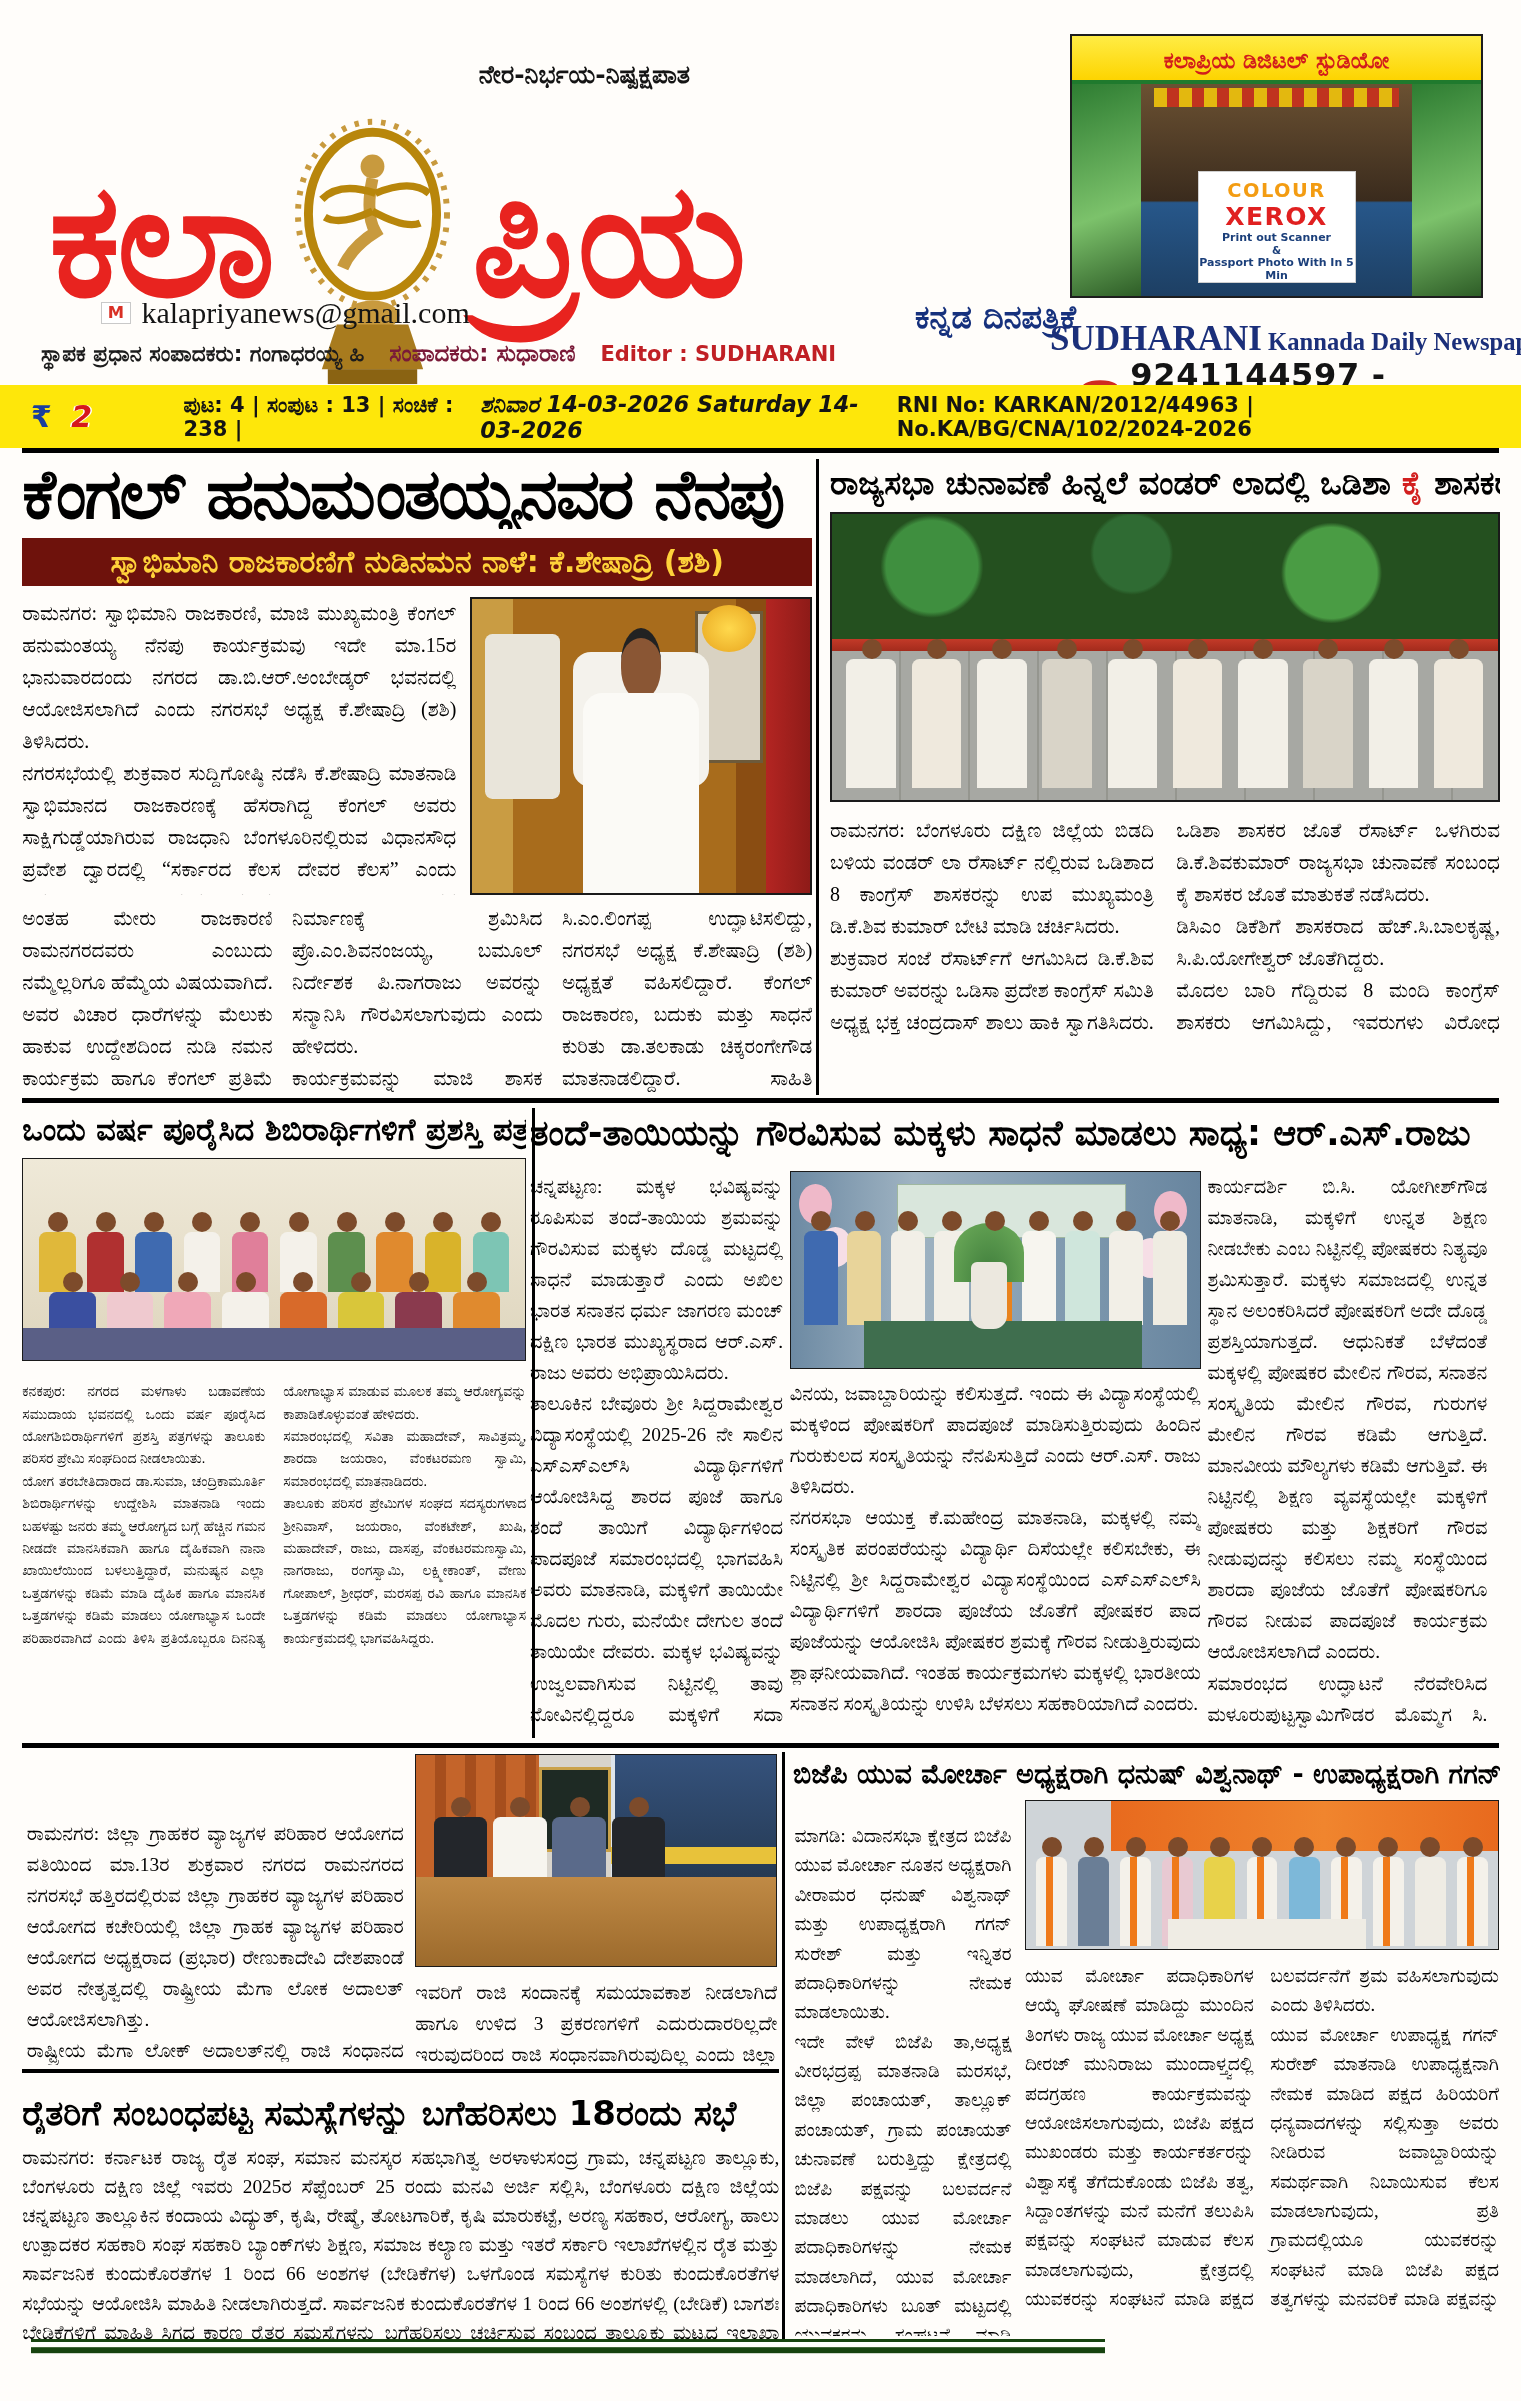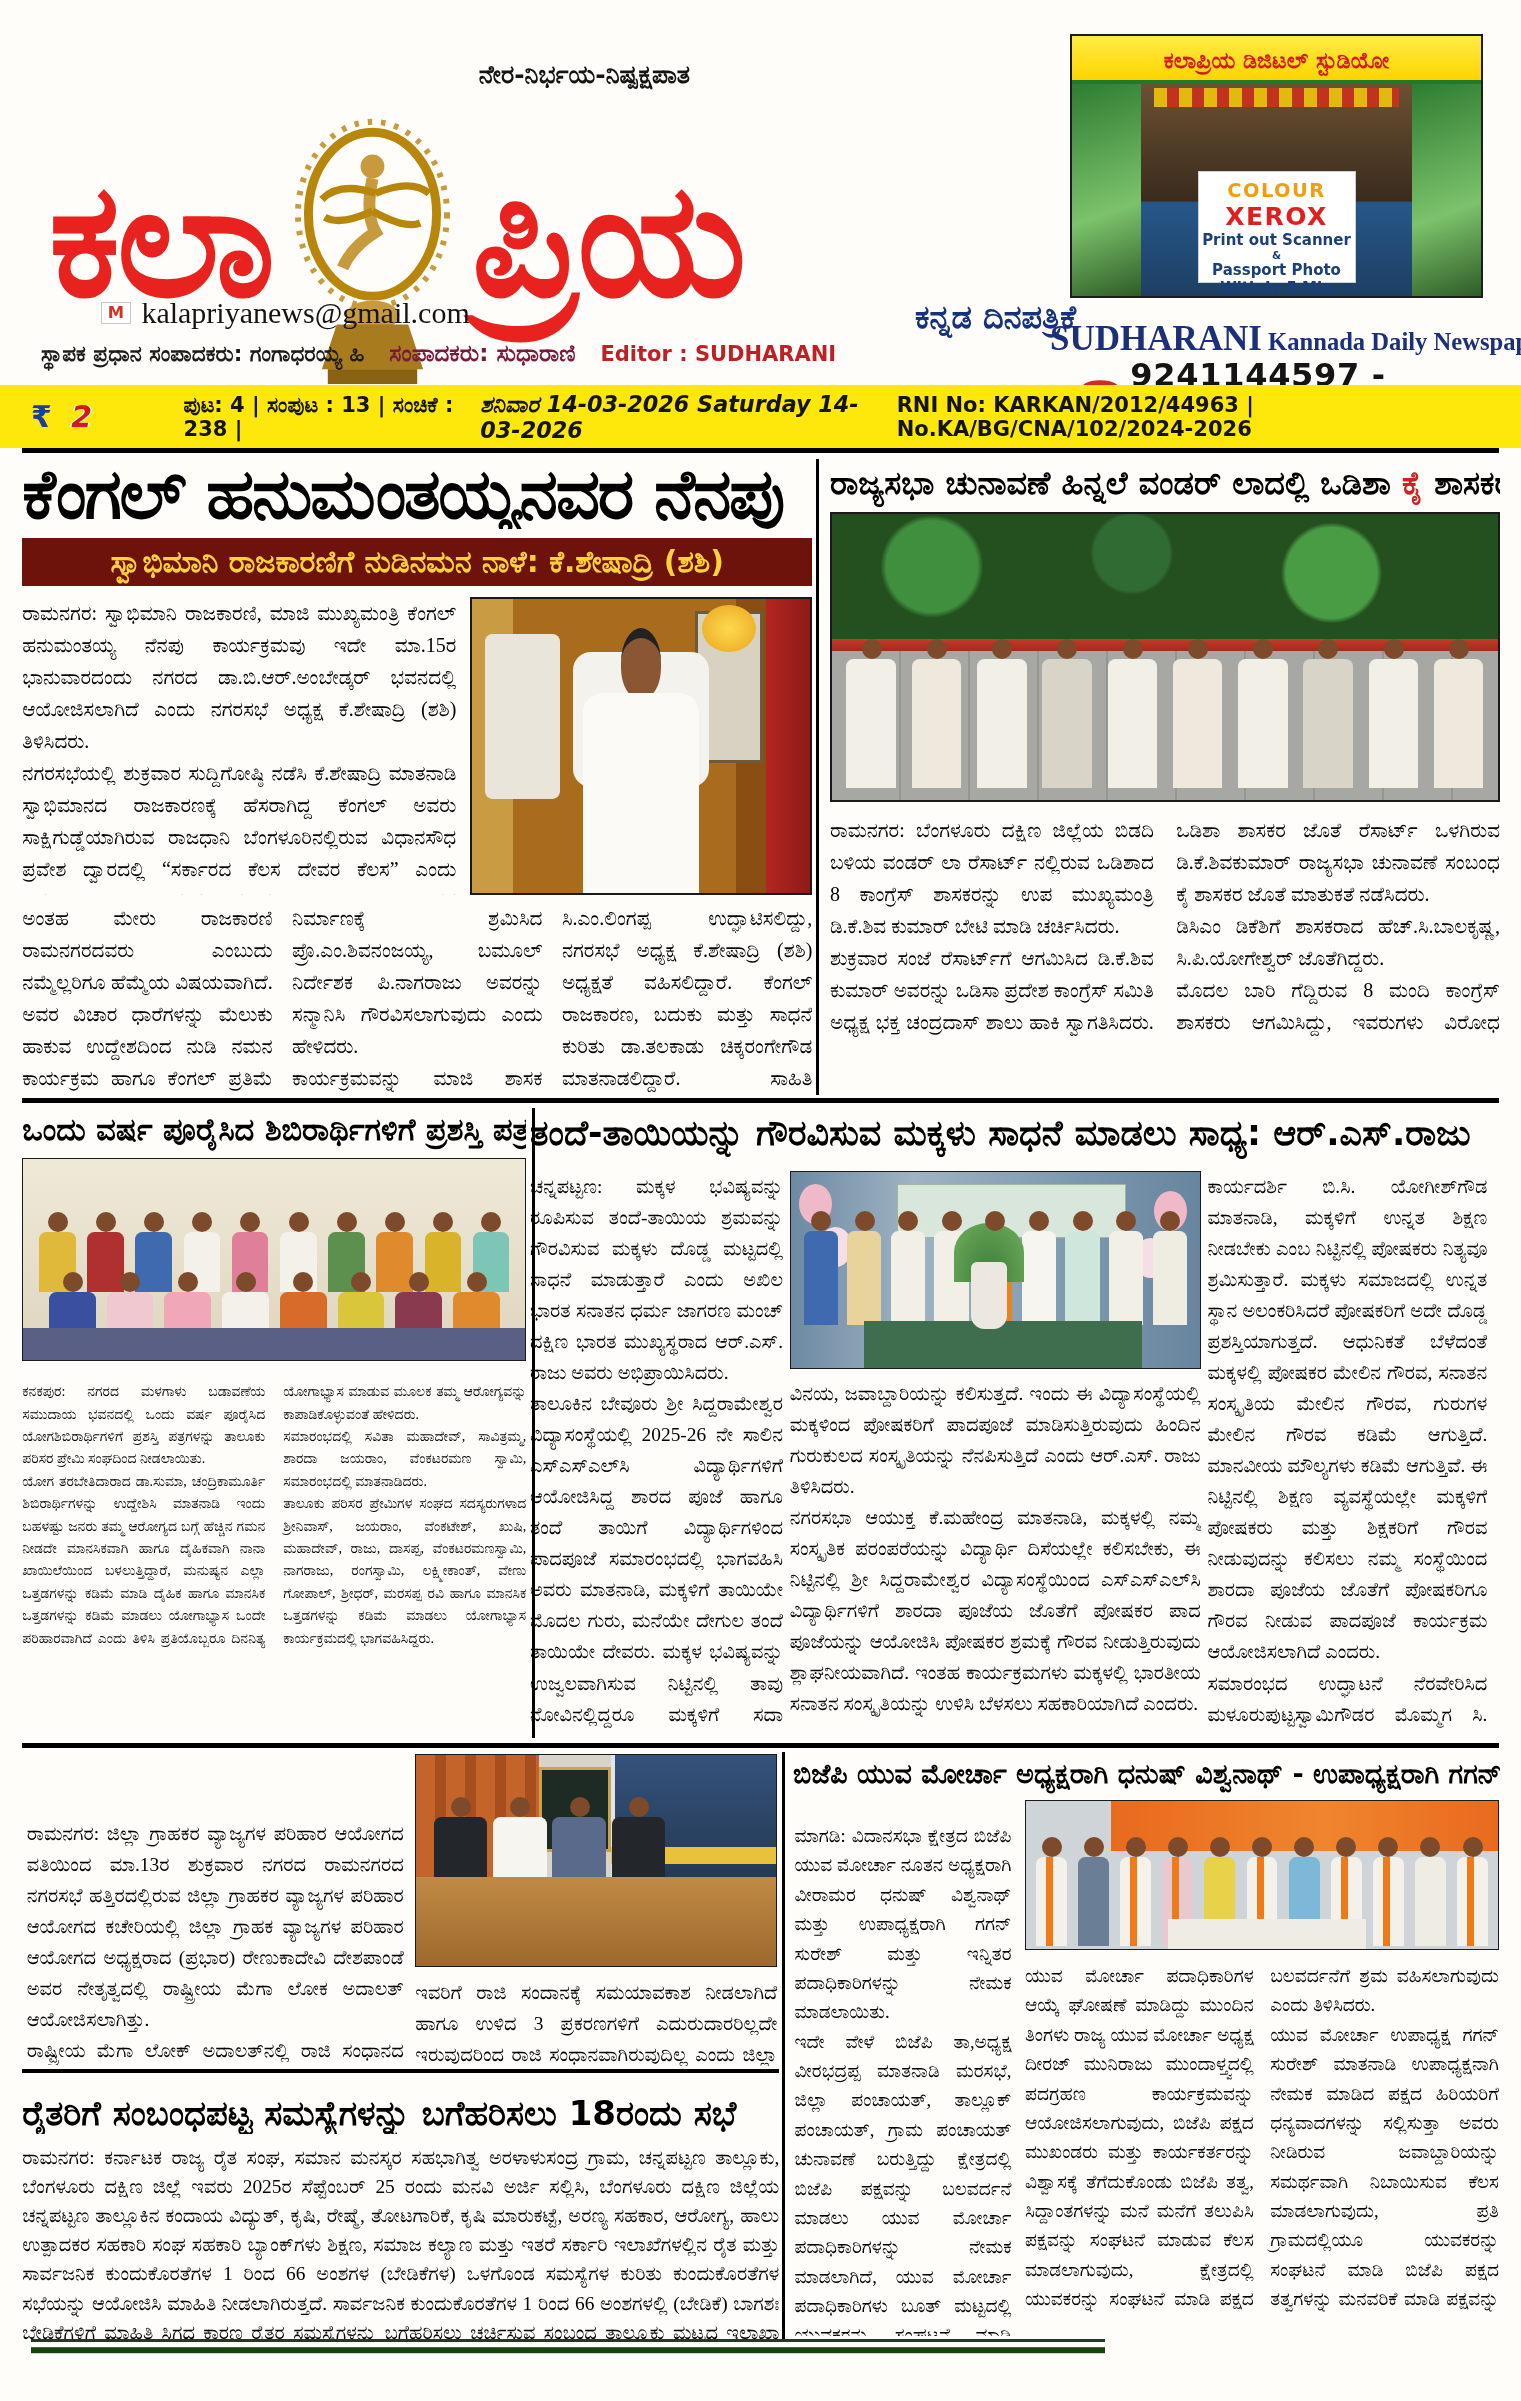--- a/index.html
+++ b/index.html
@@ -26,21 +26,21 @@
   
   .store{position:absolute;top:34px;left:1070px;width:413px;height:264px;border:2.2px solid #1d1d1d;background:#2e2620;overflow:hidden}
   .store .banner{position:absolute;top:0;left:0;right:0;height:48px;background:linear-gradient(#ffec45,#fdd400);color:#d21c1c;font:bold 22.3px/48px "DejaVu Sans",sans-serif;text-align:center;border-bottom:4.5px solid #1f7a2d}
   .store .plant{position:absolute;top:48px;bottom:0;width:69px;background:linear-gradient(160deg,#2e7d32,#7cc26b 60%,#2e5d27)}
   .store .plant.l{left:0}.store .plant.r{right:0}
   .store .door{position:absolute;top:48px;left:69px;right:69px;bottom:0;background:linear-gradient(#6b5132,#3a2b1d 55%,#27578a 56%,#1d3f63);}
   .store .garland{position:absolute;top:52px;left:82px;right:82px;height:19.4px;background:repeating-linear-gradient(90deg,#e3b80f 0 13.4px,#c0331f 13.4px 25px)}
   .store .sign{position:absolute;left:50%;transform:translateX(-50%);bottom:13.4px;width:158px;height:112px;background:#fff;border:1.5px solid #cfcfcf;text-align:center;padding-top:7.4px;font-family:"DejaVu Sans",sans-serif}
   .sign .c1{font-weight:bold;font-size:19.4px;color:#f39c12;letter-spacing:1.5px}
   .sign .c2{font-weight:bold;font-size:25px;color:#e02020;letter-spacing:1.5px}
-  .sign .c3,.sign .c5{font-size:15px;color:#1b3f7a;font-weight:bold}
+  .sign .c3,.sign .c5{font-size:11px;color:#1b3f7a;font-weight:bold}
   .sign .c4{font-size:10.4px;color:#1b3f7a;font-weight:bold}
   .brand-row{position:absolute;top:319px;left:1050px;width:451px;text-align:center;white-space:nowrap;color:#1b2f7a;font-family:"Liberation Serif",serif}
   .brand-row .b1{font-weight:bold;font-size:35px}
   .brand-row .b2{font-weight:bold;font-size:24.6px}
   .phone-row{position:absolute;top:356px;left:1079px;display:flex;align-items:center;gap:9px}
   .phone-ic{color:#cf2b20;font-size:34px;line-height:1}
   .phone-no{font-family:"DejaVu Sans",sans-serif;font-weight:bold;font-size:32px;text-decoration:underline;letter-spacing:0.7px}
 
   
   .band{position:absolute;top:385px;left:0;width:1522px;height:63px;background:#fee70a;display:flex;align-items:center;gap:19.4px;padding:0 31px;font-family:"DejaVu Sans",sans-serif;font-weight:bold}

